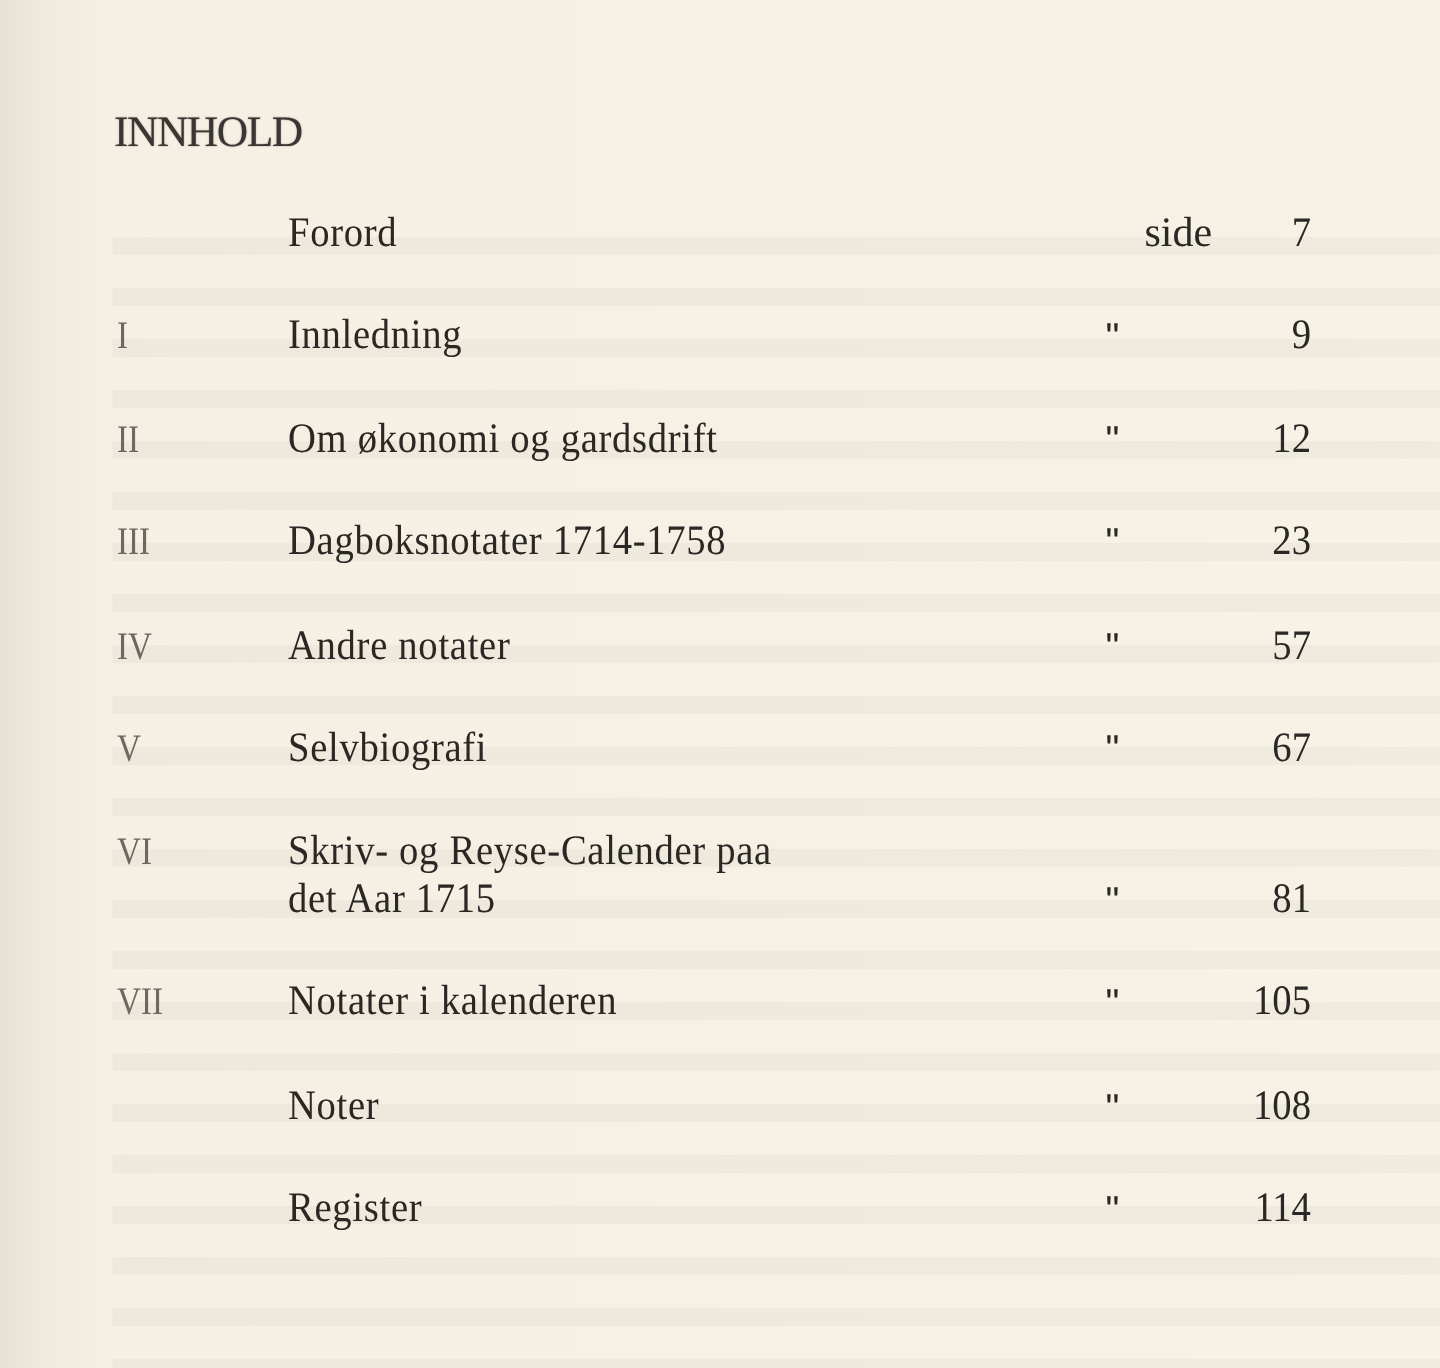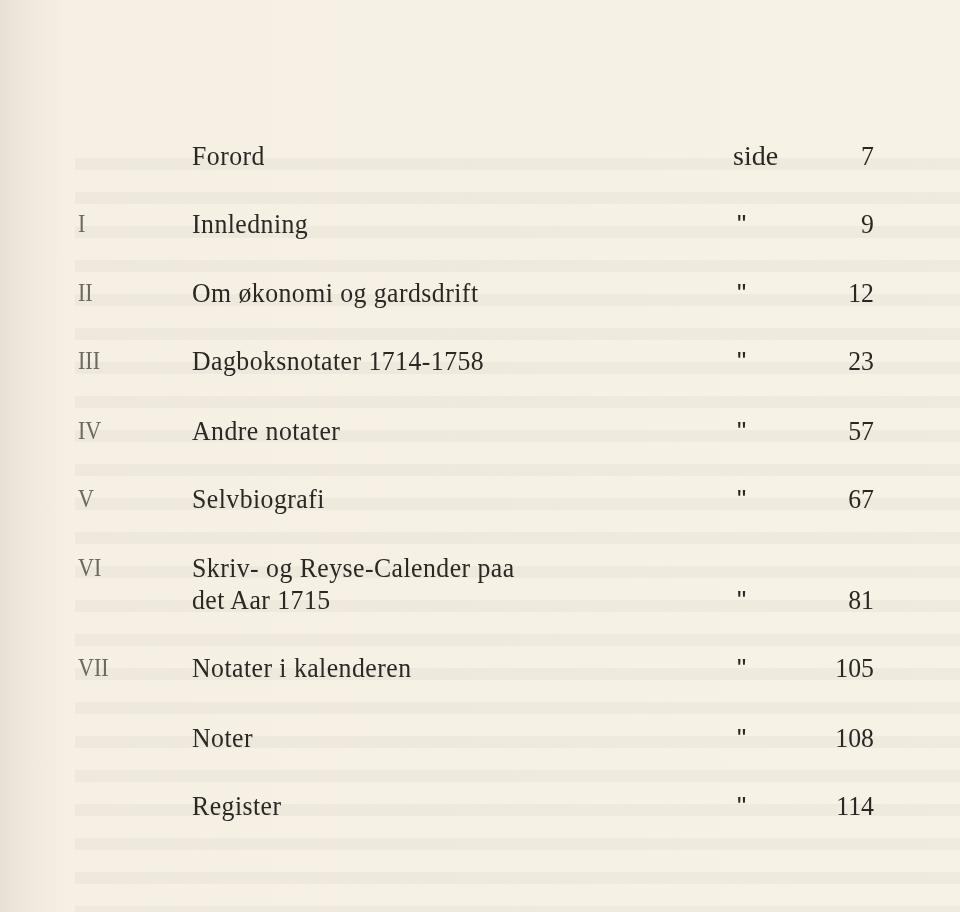--- a/index.html
+++ b/index.html
@@ -76,36 +76,37 @@
       display: block;
     }
     .ditto {
       position: absolute;
       left: 737px;
       font-family: "Liberation Sans", sans-serif;
       font-size: 26px;
     }
     .side {
       position: absolute;
-      left: 733px;
+      left: 763px;
     }
     .pagenum {
       position: absolute;
       right: 86px;
       text-align: right;
       transform: scaleX(0.92);
       transform-origin: right;
     }
   </style>
 </head>
 <body>
 
 <div class="page">
   <div class="bleed"></div>
 
+  <div class="heading">INNHOLD</div>
 
   <div class="row" style="top:140px;">
     <span class="numeral"></span>
     <span class="title">Forord</span>
     <span class="side">side</span>
     <span class="pagenum">7</span>
   </div>
 
   <div class="row" style="top:208px;">
     <span class="numeral">I</span>

